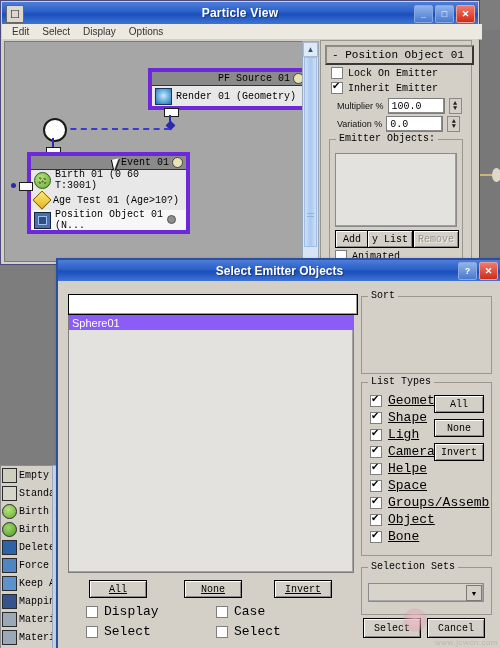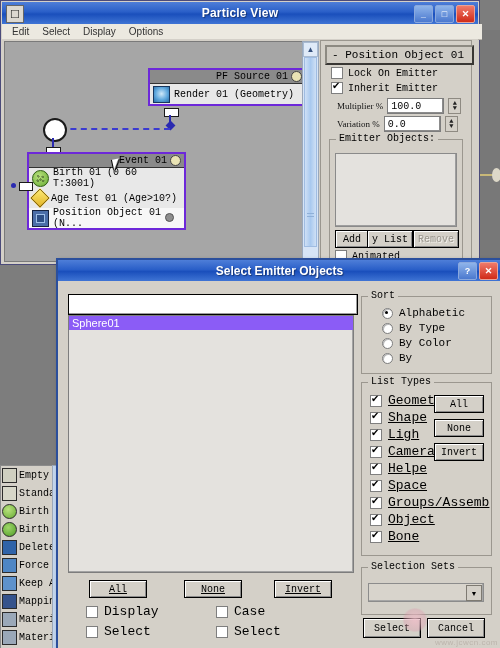--- a/index.html
+++ b/index.html
@@ -47,21 +47,21 @@
   
   .cscroll{position:absolute;left:300px;top:2px;width:15px;height:219px;background:#d6e4f6;border:1px solid #9aa8bb;}
   .cscroll .up{position:absolute;left:0;top:0;width:13px;height:13px;background:#dfeaf8;border:1px solid #a9bbd2;
      display:flex;align-items:center;justify-content:center;font-size:8px;color:#35507d;}
   .cscroll .thumb{position:absolute;left:1px;top:15px;width:11px;height:188px;
      background:linear-gradient(90deg,#cfe0f5,#a9c9ef,#cfe0f5);border:1px solid #9fbce2;}
   .cscroll .grip{position:absolute;left:2px;top:155px;width:7px;height:6px;
      background:repeating-linear-gradient(180deg,#8fb0d8 0 1px,transparent 1px 3px);}
 
   
-  .node{position:absolute;background:#e8e8e8;border:2px solid #6d28d9;}
+  .node{position:absolute;background:#e8e8e8;border:4px solid #6d28d9;}
   .node-hdr{height:13px;background:#8a8a8a;border-bottom:1px solid #333;color:#000;font-size:10px;
     display:flex;align-items:center;justify-content:flex-end;padding-right:3px;gap:3px;
     font-family:"Liberation Mono", monospace;}
   .bulb{width:9px;height:9px;border-radius:50%;background:#e9e3b4;border:1px solid #444;display:inline-block;}
   .op{height:20px;display:flex;align-items:center;gap:4px;padding-left:3px;font-size:10px;
      font-family:"Liberation Mono", monospace;color:#000;}
   .op.sel{background:#f7f7f7;}
   .ico{width:15px;height:15px;border:1px solid #2a2a2a;flex:none;position:relative;}
   .ico.render{background:radial-gradient(circle at 50% 45%,#cfe8f8 0%,#5fa8dd 55%,#2a6ea8 100%);border-color:#17375e;}
   .ico.birth{border-radius:50%;background:radial-gradient(circle at 40% 35%,#b9e27d,#66aa33);
@@ -94,21 +94,21 @@
      border:1px solid #9a968e;}
   .rollout{position:absolute;left:4px;top:4px;width:140px;height:16px;background:#d0ccc4;
      border:2px solid #8d8a82;border-style:outset;display:flex;align-items:center;padding-left:5px;
      font-size:11px;font-family:"Liberation Mono", monospace;}
   .cp-row{position:absolute;display:flex;align-items:center;gap:5px;font-size:10px;
      font-family:"Liberation Mono", monospace;}
   .cb{width:10px;height:10px;background:#fff;border:1px solid #7f7f7f;box-shadow:1px 1px 0 #fff inset;
      position:relative;flex:none;}
   .cb.on::after{content:"✔";position:absolute;left:0px;top:-3px;font-size:10px;color:#000;
      font-family:"DejaVu Sans",sans-serif;}
-  .spin-lbl{font-size:9px;font-family:Liberation Serif, serif;color:#111;}
+  .spin-lbl{font-size:9px;font-family:Liberation Sans, sans-serif;color:#111;}
   .spinbox{width:52px;height:14px;background:#fff;border:1px solid #7d7d7d;
      box-shadow:-1px -1px 0 #8c8c8c inset;font-size:10px;display:flex;align-items:center;padding-left:3px;
      font-family:"Liberation Mono", monospace;}
   .spinbtn{width:11px;height:14px;background:#d4d0c8;border:1px solid #8e8a82;
      display:flex;flex-direction:column;align-items:center;justify-content:center;line-height:5px;font-size:7px;color:#222;}
   .grp{position:absolute;border:1px solid #9b978f;border-top-color:#9b978f;}
   .grp>.glab{position:absolute;left:6px;top:-7px;background:#d4d0c8;padding:0 3px;font-size:10px;
      font-family:"Liberation Mono", monospace;}
   .listbox{position:absolute;background:#e4e2de;border:1px solid #8a8a8a;
      box-shadow:-1px -1px 0 #9e9e9e inset;}
@@ -352,38 +352,20 @@
     </div>
 
     <input class="srch" value="" style="">
 
     <div class="dlist">
       <div class="item sel">Sphere01</div>
     </div>
 
     <div class="grp" style="left:303px;top:36px;width:129px;height:76px;">
       <span class="glab">Sort</span>
-      <div style="position:absolute;left:20px;top:10px;">
-        <div class="rrow">
-            <span class="radio on"></span>
-            <span>Alphabetic</span>
-          </div>
-        <div class="rrow">
-            <span class="radio"></span>
-            <span>By Type</span>
-          </div>
-        <div class="rrow">
-            <span class="radio"></span>
-            <span>By Color</span>
-          </div>
-        <div class="rrow">
-            <span class="radio"></span>
-            <span>By</span>
-          </div>
-      </div>
     </div>
 
     <div class="grp" style="left:303px;top:122px;width:129px;height:172px;">
       <span class="glab">List Types</span>
       <div style="position:absolute;left:8px;top:10px;">
         <div class="lrow">
             <span class="cb on"></span>
             <span class="u">Geometr</span>
           </div>
         <div class="lrow">

